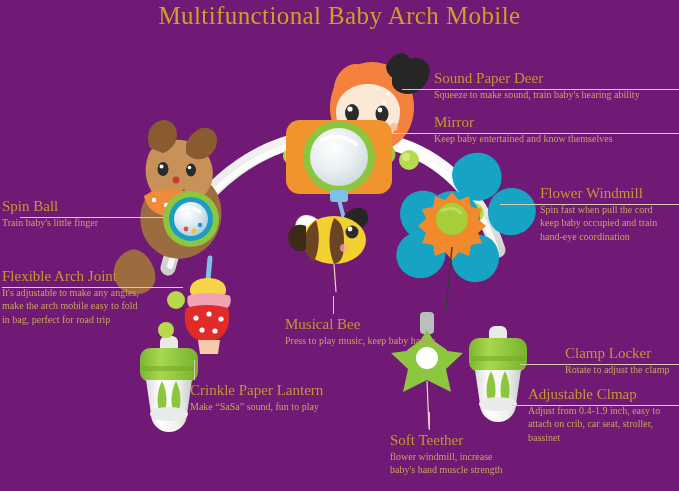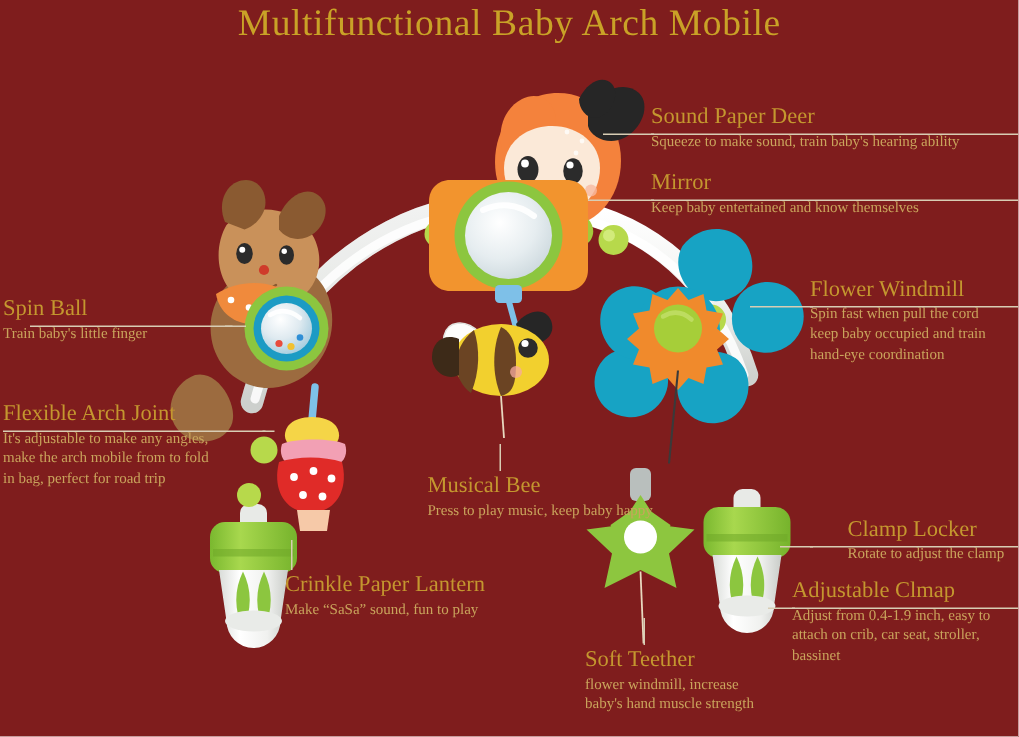--- a/index.html
+++ b/index.html
@@ -4,21 +4,21 @@
 <style>
   html, body {
     margin: 0;
     padding: 0;
     background: #ffffff;
   }
   #page {
     position: relative;
     width: 679px;
     height: 491px;
-    background: #7f1d1d;
+    background: #701a75;
     overflow: hidden;
     font-family: "Liberation Serif", "DejaVu Serif", serif;
   }
   
   #page-title {
     position: absolute;
     top: 2px;
     left: 0;
     width: 679px;
     text-align: center;
@@ -305,21 +305,21 @@
 
   <div class="callout center" style="left:285px; top:316px; width:210px;">
     <div class="title">Musical Bee</div>
     <div class="desc">Press to play music, keep baby happy</div>
   </div>
   <div class="leader v" style="left:333px; top:296px; width:1px; height:18px;"></div>
 
   <div class="callout leftedge" style="left:2px; top:268px; width:175px;">
     <div class="title">Flexible Arch Joint</div>
     <div class="desc">It's adjustable to make any angles,</div>
-    <div class="desc">make the arch mobile from to fold</div>
+    <div class="desc">make the arch mobile easy to fold</div>
     <div class="desc">in bag, perfect for road trip</div>
   </div>
   <div class="rule" style="left:2px; top:287px; width:175px;"></div>
   <div class="leader h" style="left:175px; top:287px; width:8px;"></div>
 
   <div class="callout left" style="left:2px; top:198px; width:150px;">
     <div class="title">Spin Ball</div>
     <div class="desc">Train baby's little finger</div>
   </div>
   <div class="rule" style="left:20px; top:217px; width:135px;"></div>

